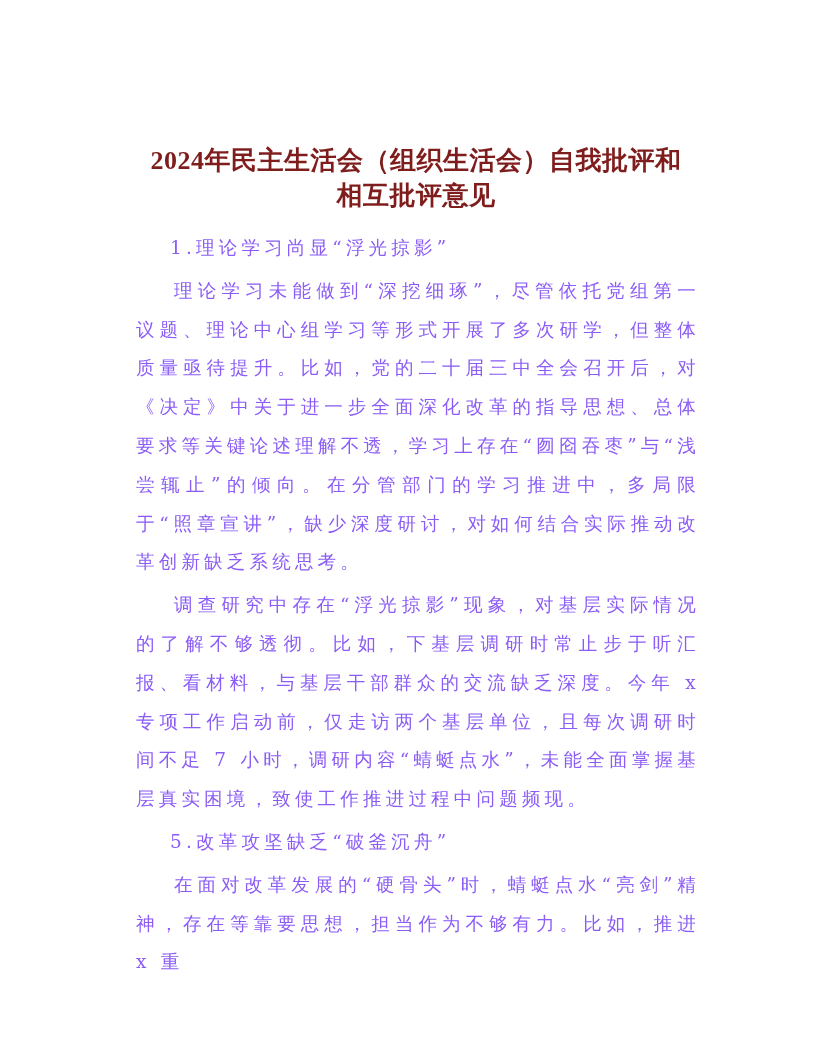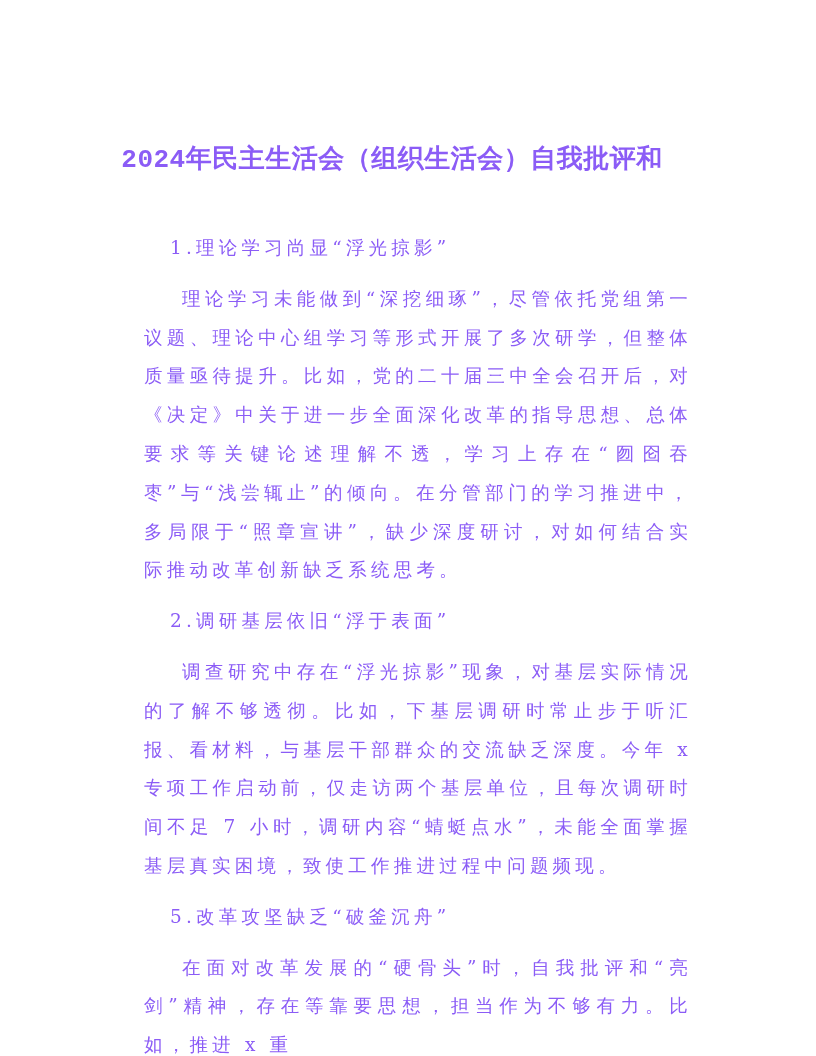--- a/index.html
+++ b/index.html
@@ -16,29 +16,29 @@
     .page {
       position: absolute;
       left: 0;
       top: 0;
       width: 816px;
       height: 1056px;
       background: #ffffff;
     }
     .title {
       position: absolute;
-      left: 84px;
+      left: 108px;
       width: 616px;
       top: 143px;
       text-align: center;
-      font-family: Liberation Mono, monospace;
+      font-family: Liberation Serif, serif;
       font-weight: bold;
       font-size: 26px;
       line-height: 35px;
-      color: #8b5cf6;
+      color: #7f1d1d;
       letter-spacing: 0.5px;
     }
     .body {
       position: absolute;
       left: 132px;
       width: 572px;
       top: 229px;
       font-family: "DejaVu Serif", serif;
       font-size: 18.5px;
       line-height: 38.8px;
@@ -46,33 +46,33 @@
       letter-spacing: 4.2px;
       text-align: justify;
       text-justify: inter-character;
     }
     .heading {
       text-indent: 38px;
       margin: 0 0 1px 0;
     }
     .para {
       text-indent: 38px;
-      margin: 12px;
+      margin: 4px;
     }
     p { margin: 0; }
   </style>
 </head>
 <body>
 
 <div class="page">
   <div class="title">
     <div>2024年民主生活会（组织生活会）自我批评和</div>
+    <div>相互批评意见</div>
   </div>
 
   <div class="body">
     <p class="heading">1.理论学习尚显“浮光掠影”</p>
     <p class="para">理论学习未能做到“深挖细琢”，尽管依托党组第一议题、理论中心组学习等形式开展了多次研学，但整体质量亟待提升。比如，党的二十届三中全会召开后，对《决定》中关于进一步全面深化改革的指导思想、总体要求等关键论述理解不透，学习上存在“囫囵吞枣”与“浅尝辄止”的倾向。在分管部门的学习推进中，多局限于“照章宣讲”，缺少深度研讨，对如何结合实际推动改革创新缺乏系统思考。</p>
-    <p class="heading">2.调研基层依旧“浮于表面”</p>
     <p class="para">调查研究中存在“浮光掠影”现象，对基层实际情况的了解不够透彻。比如，下基层调研时常止步于听汇报、看材料，与基层干部群众的交流缺乏深度。今年 x 专项工作启动前，仅走访两个基层单位，且每次调研时间不足 7 小时，调研内容“蜻蜓点水”，未能全面掌握基层真实困境，致使工作推进过程中问题频现。</p>
     <p class="heading">5.改革攻坚缺乏“破釜沉舟”</p>
-    <p class="para">在面对改革发展的“硬骨头”时，自我批评和“亮剑”精神，存在等靠要思想，担当作为不够有力。比如，推进 x 重</p>
+    <p class="para">在面对改革发展的“硬骨头”时，蜻蜓点水“亮剑”精神，存在等靠要思想，担当作为不够有力。比如，推进 x 重</p>
   </div>
 </div>
 
 </body></html>

